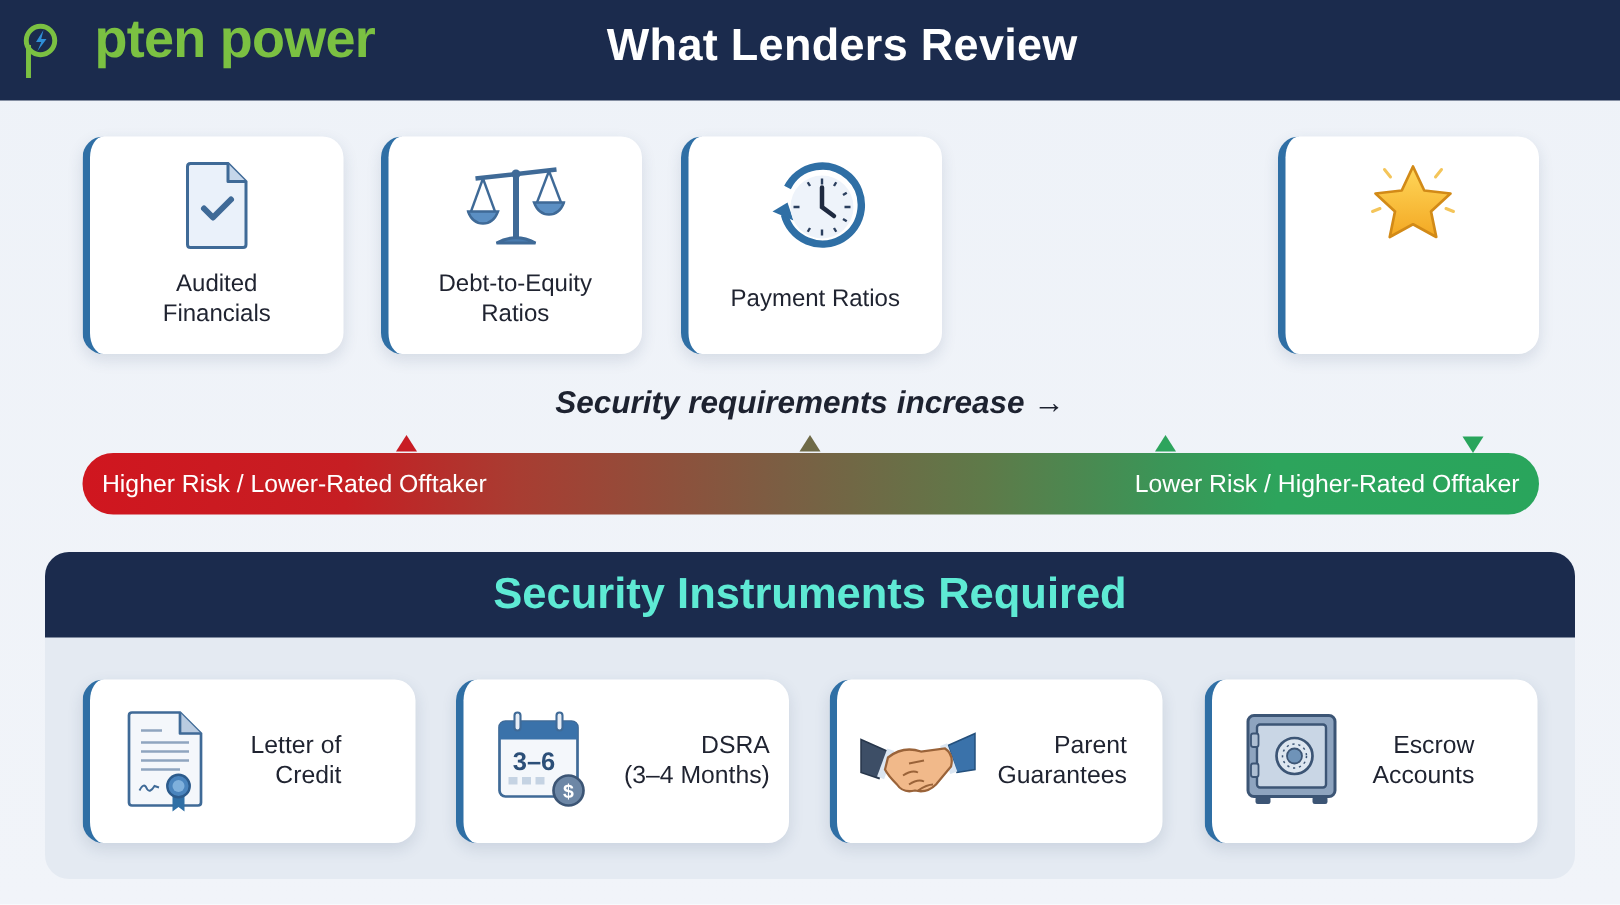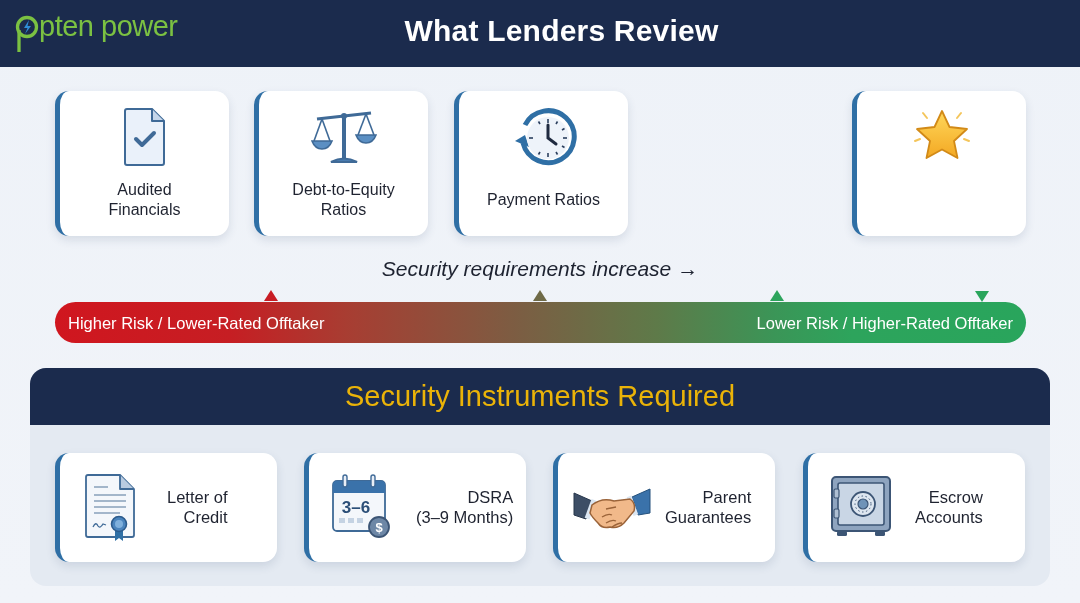--- a/index.html
+++ b/index.html
@@ -12,22 +12,23 @@
   }
   .header {
     position: absolute; left: 0; top: 0; width: 1080px; height: 67px;
     background: #1b2b4d;
   }
   .logo {
     position: absolute; left: 15px; top: 8px; height: 46px;
     display: flex; align-items: flex-start;
   }
   .logo-text {
-    color: #7bc142; font-size: 29px; font-weight: 400; letter-spacing: -0.5px;
+    color: #7bc142; font-size: 36px; font-weight: 700; letter-spacing: -0.5px;
     line-height: 36px;
+    margin-left: 24px;
   }
   .logo-o { position: relative; display: inline-block; width: 24px; height: 36px; }
   .header-title {
     position: absolute; left: 0; right: 0; top: 14px; text-align: center;
     color: #ffffff; font-size: 30px; font-weight: 700; letter-spacing: 0.2px; padding-left: 43px;
   }
 
   .review-row { position: absolute; top: 91px; left: 55px; width: 972px; height: 145px; }
   .card {
     position: absolute; top: 0; width: 174px; height: 145px;
@@ -37,21 +38,21 @@
   }
   .card .icon { position: absolute; left: 50%; top: 14px; transform: translateX(-50%); width: 66px; height: 66px; }
   .card .label {
     position: absolute; left: 4px; right: 4px; top: 86px; height: 46px;
     display: flex; align-items: center; justify-content: center; text-align: center;
     font-size: 16px; font-weight: 500; color: #1f2330; line-height: 20px;
   }
 
   .sec-req {
     position: absolute; top: 257px; left: 0; right: 0; text-align: center;
-    font-size: 21px; font-weight: 400; font-style: italic; color: #1d2230;
+    font-size: 21px; font-weight: 700; font-style: italic; color: #1d2230;
     padding-left: 0;
   }
   .risk-bar {
     position: absolute; left: 55px; top: 302px; width: 971px; height: 41px;
     border-radius: 21px;
     background: linear-gradient(90deg, #d0161f 0%, #c61e23 18%, #a83d32 30%, #7b5e43 48%, #5e7a49 62%, #3b9557 74%, #2da45c 82%, #29a55c 100%);
   }
   .risk-left, .risk-right {
     position: absolute; top: 11px; color: #ffffff; font-size: 16.5px; line-height: 20px;
   }
@@ -64,21 +65,21 @@
   .instr-panel {
     position: absolute; left: 30px; top: 368px; width: 1020px; height: 218px;
     background: #e4eaf2; border-radius: 16px; overflow: hidden;
   }
   .instr-head {
     position: absolute; left: 0; top: 0; width: 100%; height: 57px;
     background: #1b2b4d;
   }
   .instr-title {
     position: absolute; left: 0; right: 0; top: 12px; text-align: center;
-    color: #eab308; font-size: 29px; font-weight: 400;
+    color: #5eead4; font-size: 29px; font-weight: 700;
   }
   .icard {
     position: absolute; top: 453px; width: 222px; height: 109px;
     background: #ffffff; border-radius: 14px;
     box-shadow: 0 4px 10px rgba(40,60,100,0.13);
     border-left: 5px solid #2f6fa5;
   }
   .icard .icon { position: absolute; left: 20px; top: 16px; width: 66px; height: 76px; }
   .icard .label {
     position: absolute; left: 107px; top: 34px; font-size: 16.5px; font-weight: 500;
@@ -233,21 +234,21 @@
       <rect x="42" y="6" width="4" height="12" rx="2" fill="#e8eef6" stroke="#3f6a97" stroke-width="1.4"></rect>
       <text x="27" y="44" text-anchor="middle" font-size="17" font-weight="700" fill="#2c4f78" font-family="Liberation Sans, sans-serif">3–6</text>
       <rect x="10" y="49" width="6" height="5" fill="#c5d3e3"></rect>
         <rect x="19" y="49" width="6" height="5" fill="#c5d3e3"></rect>
         <rect x="28" y="49" width="6" height="5" fill="#c5d3e3"></rect>
       <circle cx="50" cy="58" r="10" fill="#6d87a6" stroke="#3c5575" stroke-width="1.8"></circle>
       <text x="50" y="63" text-anchor="middle" font-size="13" font-weight="700" fill="#ffffff" font-family="Liberation Sans, sans-serif">$</text>
     </svg>
   </div>
   <div class="label">
-    <span>DSRA</span><br><span>(3–9 Months)</span>
+    <span>DSRA</span><br><span>(3–4 Months)</span>
   </div>
 </div>
 
 <div class="icard" style="left:553px;">
   <div class="icon" style="left:14px; width:80px;">
     <svg width="80" height="76" viewBox="0 0 80 76">
       <path d="M2 24 L20 32 L14 50 L2 46 Z" fill="#3d4e66" stroke="#27364b" stroke-width="1"></path>
       <path d="M78 20 L60 28 L66 46 L78 44 Z" fill="#3a72aa" stroke="#24507c" stroke-width="1"></path>
       <rect x="16" y="30" width="5" height="20" transform="rotate(20 18 40)" fill="#dbe6f2"></rect>
       <rect x="58" y="27" width="5" height="20" transform="rotate(-20 60 37)" fill="#dbe6f2"></rect>

